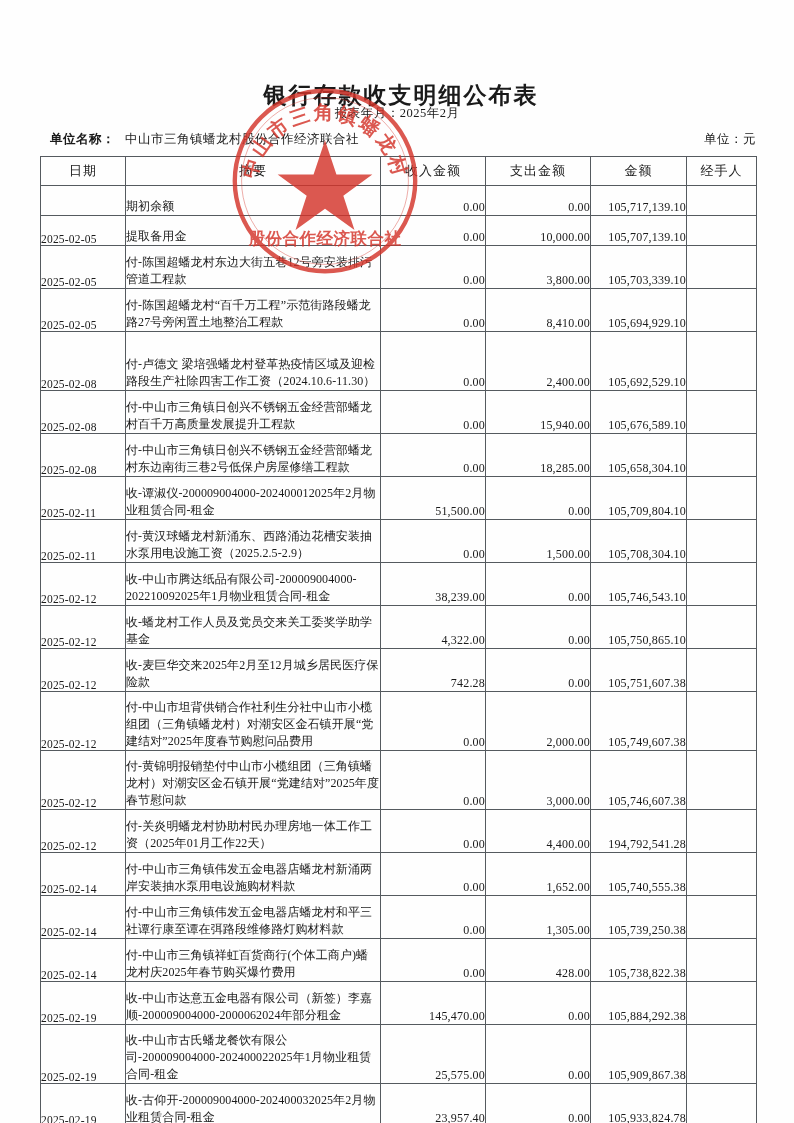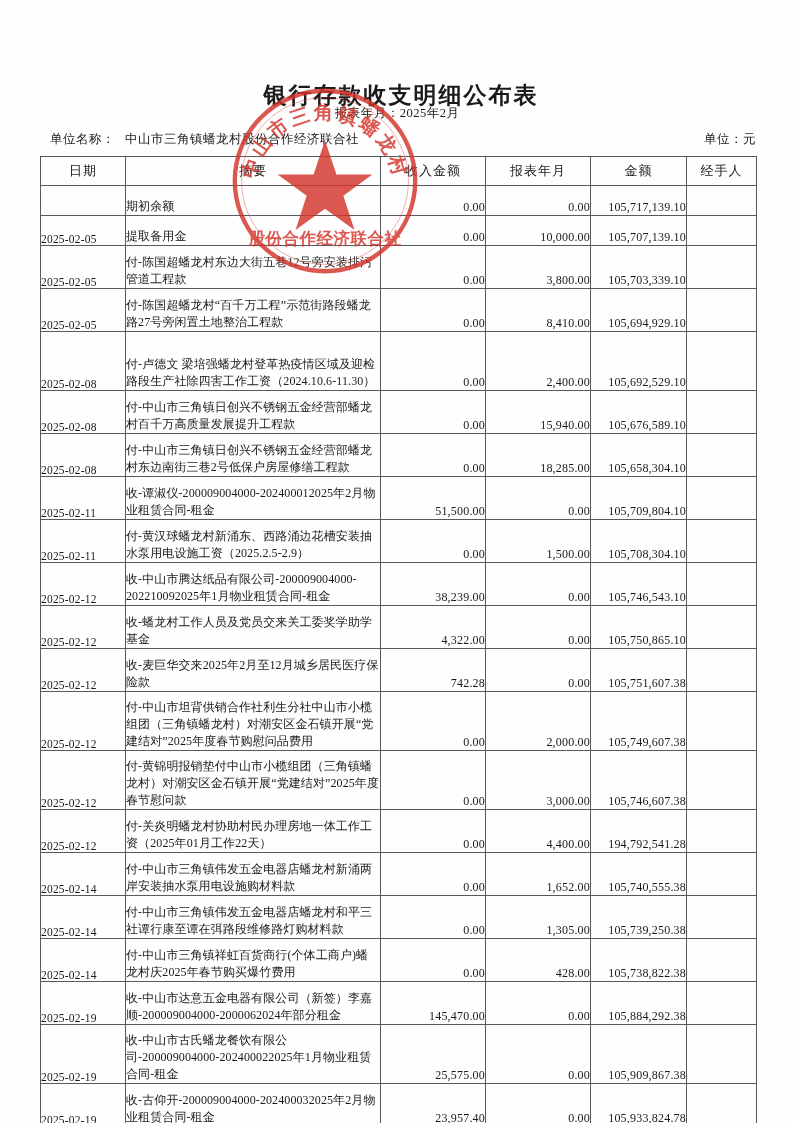--- a/index.html
+++ b/index.html
@@ -55,21 +55,21 @@
     height: 20px;
     z-index: 3;
   }
   .meta-left {
     position: absolute;
     left: 0;
     top: 0;
     font-size: 12.5px;
     white-space: nowrap;
   }
-  .meta-left .lbl { letter-spacing: 0.5px; }
+  .meta-left .lbl { letter-spacing: 0.5px; font-weight: bold; }
   .meta-left .val { margin-left: 10px; letter-spacing: 0.5px; margin-top: 23px; }
   .meta-right {
     position: absolute;
     right: 0;
     top: 0;
     font-size: 12.5px;
     white-space: nowrap;
     letter-spacing: 0.5px;
   }
 
@@ -192,21 +192,21 @@
           <col class="c-in">
           <col class="c-out">
           <col class="c-bal">
           <col class="c-oper">
       </colgroup>
       <thead>
         <tr>
           <th>日期</th>
           <th>摘要</th>
           <th>收入金额</th>
-          <th>报表年月</th>
+          <th>支出金额</th>
           <th>金额</th>
           <th>经手人</th>
         </tr>
       </thead>
       <tbody id="ledger-body">
           <tr class="r1">
             <td class="date-cell"></td>
             <td class="desc-cell">期初余额</td>
             <td class="num-cell">0.00</td>
             <td class="num-cell">0.00</td>

